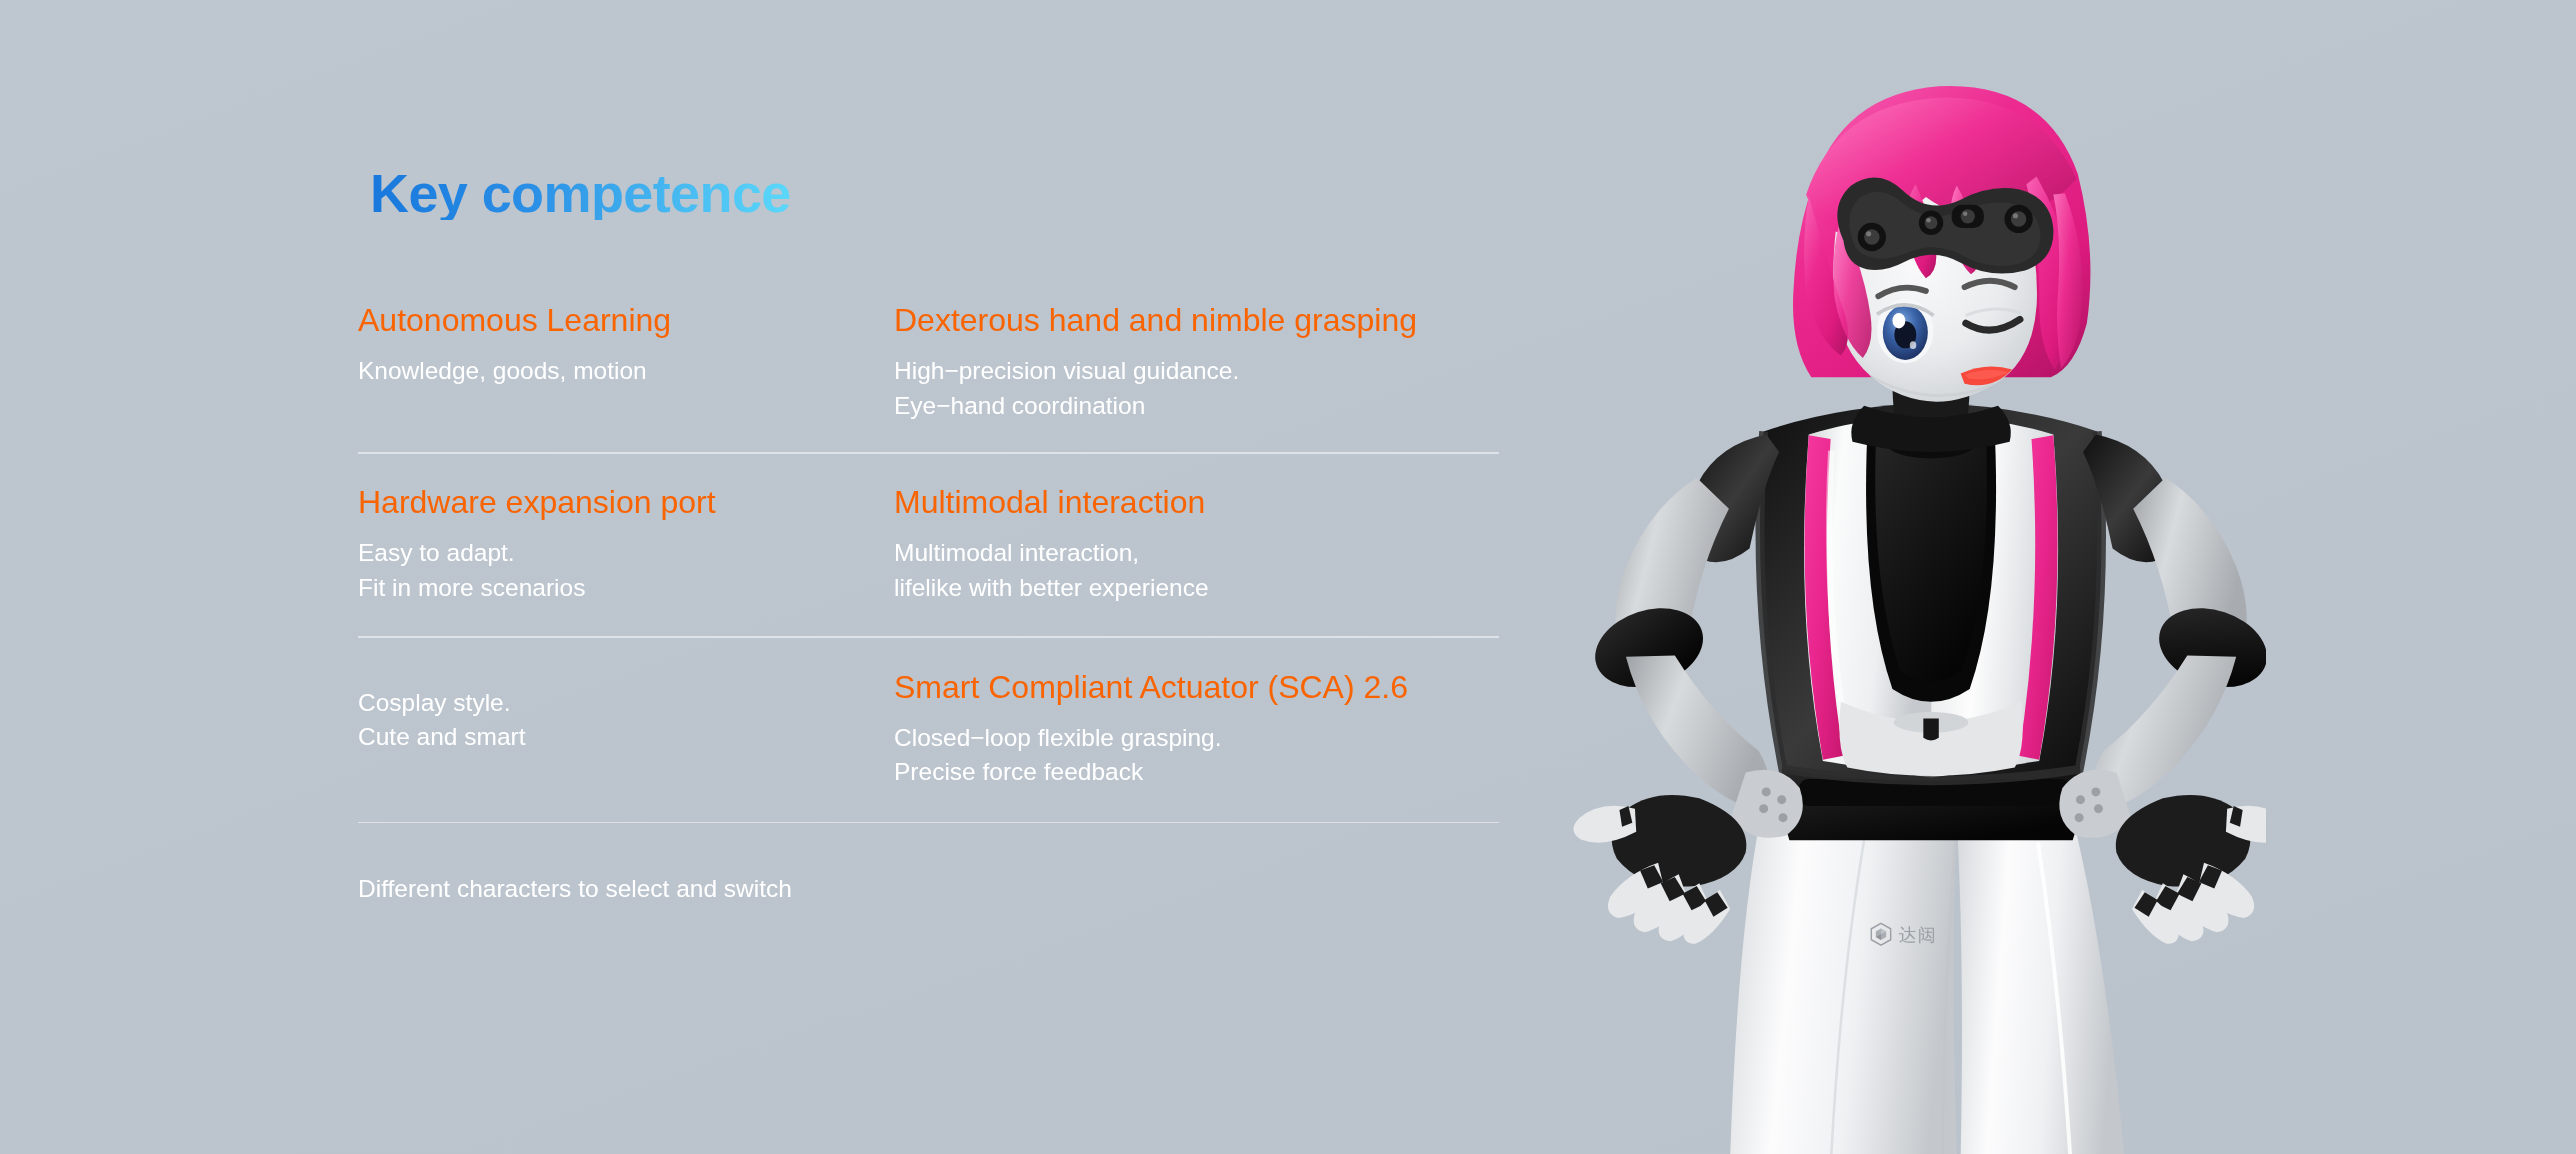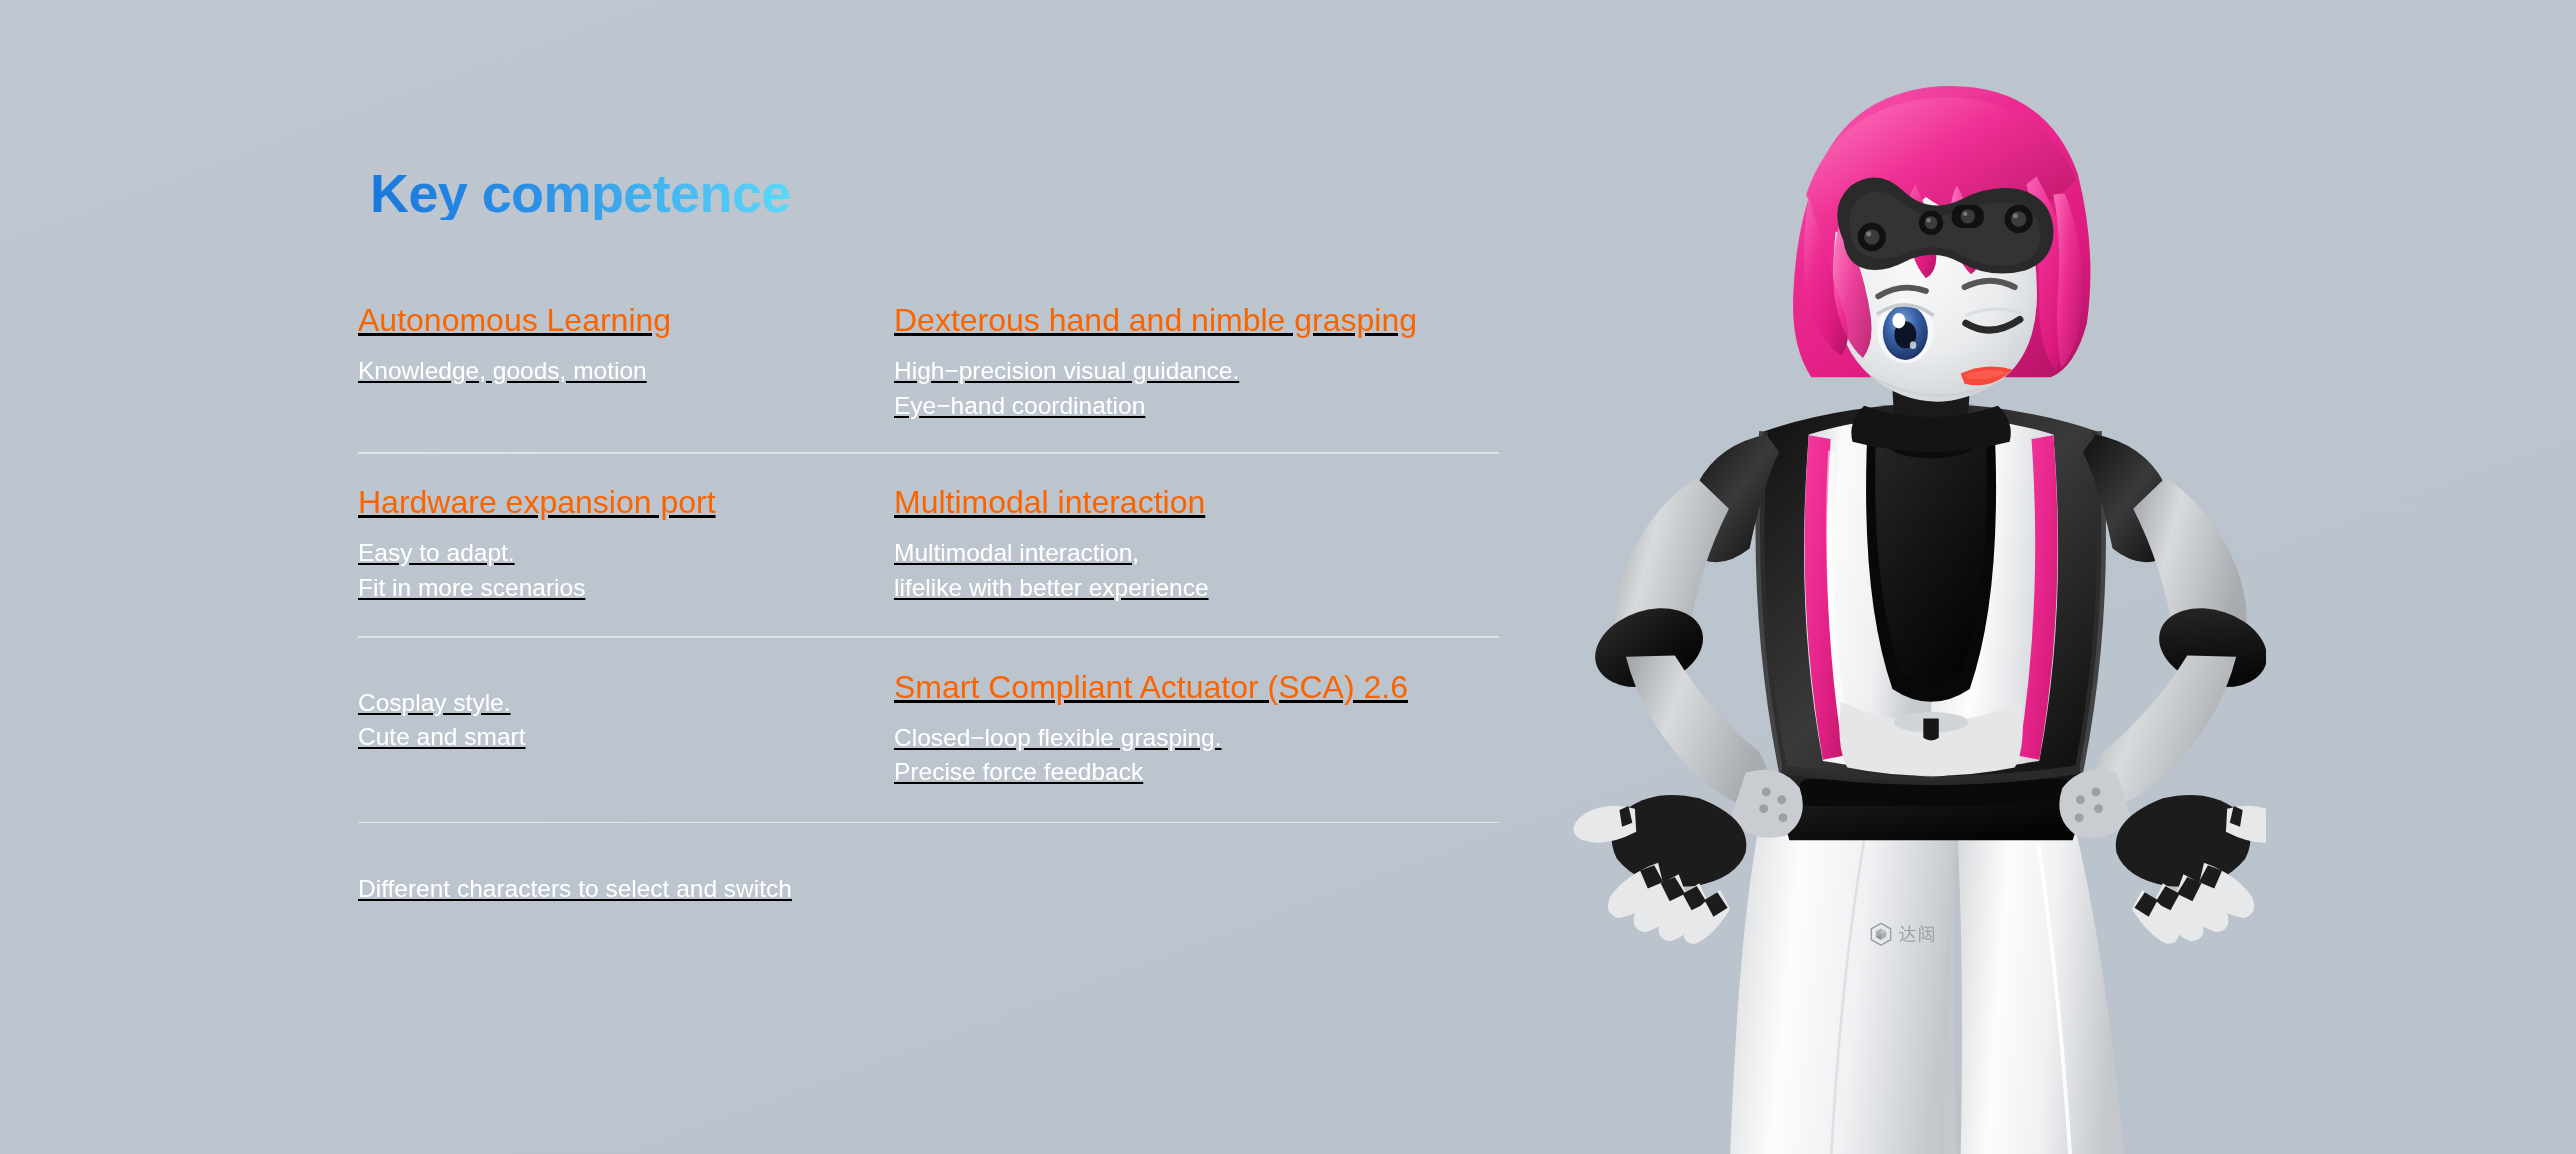--- a/index.html
+++ b/index.html
@@ -37,21 +37,20 @@
   
   #feature-grid {
     position: absolute;
     left: 358px;
     top: 303px;
     width: 1141px;
   }
   .feature-row {
     position: relative;
     display: flex;
-    text-decoration: underline;
   }
   .feature-row.divided::after {
     content: "";
     position: absolute;
     left: 0;
     right: 0;
     bottom: 0;
     height: 1.3px;
     background: rgba(255,255,255,0.52);
   }
@@ -93,21 +92,21 @@
     top: 58px;
     width: 760px;
     height: 1097px;
   }
   #robot-figure svg { display: block; width: 100%; height: 100%; }
   #robot-brand-label {
     position: absolute;
     left: 1870px;
     top: 922px;
     display: flex;
-    align-items: center;
+    align-items: flex-end;
     gap: 6.4px;
     color: #9AA0A6;
     font-size: 18px;
     letter-spacing: 1.3px;
   }
   #robot-brand-label .hexmark { width: 22px; height: 24.5px; flex: none; }
 </style>
 </head>
 <body>
 

